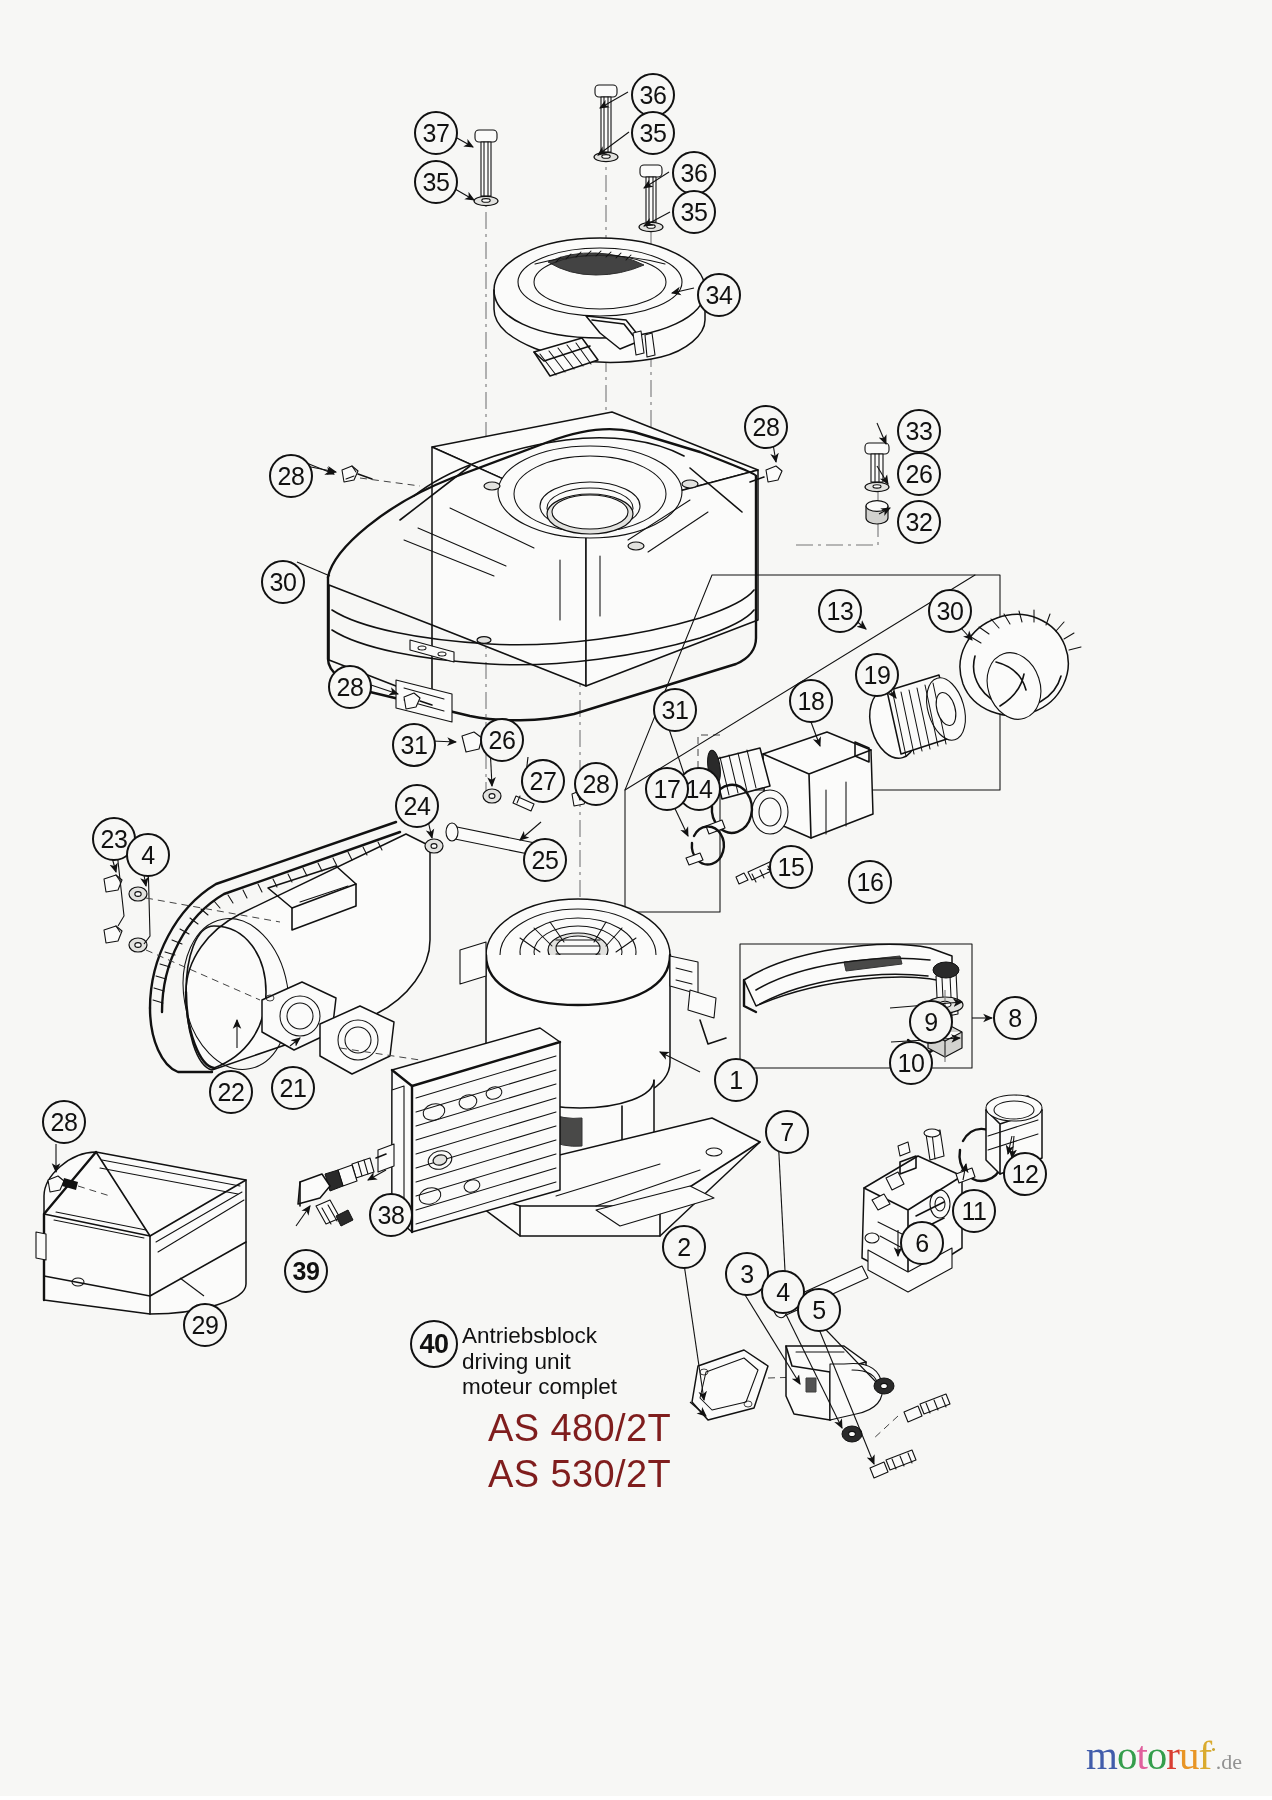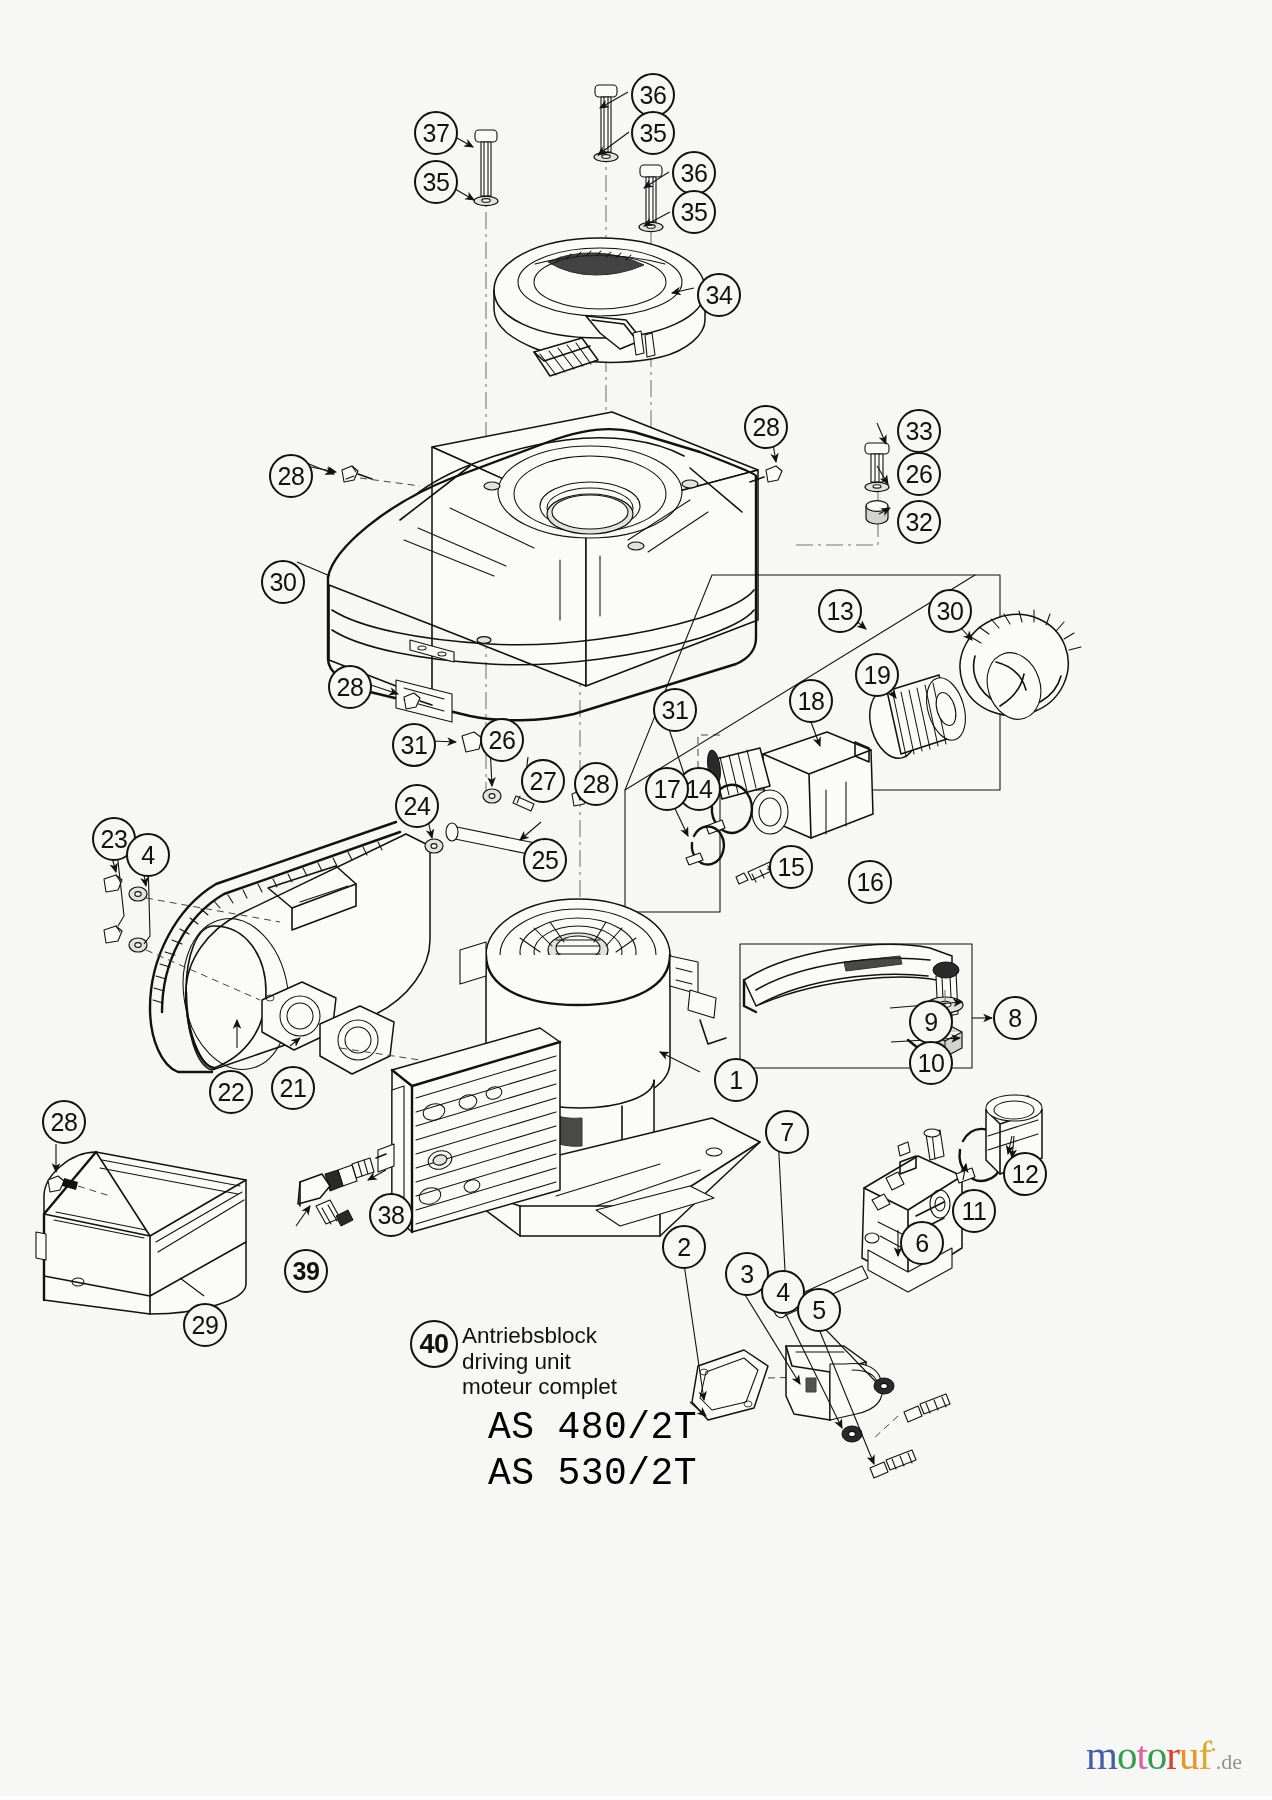--- a/index.html
+++ b/index.html
@@ -38,25 +38,24 @@
     line-height:25.5px;
     white-space:nowrap;
   }
   #models{
     position:absolute;
     left:488px;top:1405px;
     z-index:45;
   }
   #models .model{
     font-size:38px;
-    color:#000000;
+    color:#7f1d1d;
     line-height:46px;
     white-space:nowrap;
     letter-spacing:0.4px;
-    font-family:Liberation Mono, monospace;
   }
 
   
   #watermark{
     position:absolute;
     right:30px;bottom:20px;
     font-family:"Liberation Serif",serif;
     font-size:41px;
     line-height:1;
     z-index:60;
@@ -647,21 +646,21 @@
       <div class="callout" style="left: 395px; top: 784px;">24</div>
       <div class="callout" style="left: 769px; top: 845px;">15</div>
       <div class="callout" style="left: 848px; top: 860px;">16</div>
       <div class="callout" style="left: 92px; top: 817px;">23</div>
       <div class="callout" style="left: 126px; top: 833px;">4</div>
       <div class="callout" style="left: 523px; top: 838px;">25</div>
       <div class="callout" style="left: 209px; top: 1070px;">22</div>
       <div class="callout" style="left: 271px; top: 1066px;">21</div>
       <div class="callout" style="left: 909px; top: 1000px;">9</div>
       <div class="callout" style="left: 993px; top: 996px;">8</div>
-      <div class="callout" style="left: 909px; top: 1041px; text-align: right;">10</div>
+      <div class="callout" style="left: 889px; top: 1041px; text-align: right;">10</div>
       <div class="callout" style="left: 714px; top: 1058px;">1</div>
       <div class="callout" style="left: 42px; top: 1100px;">28</div>
       <div class="callout" style="left: 765px; top: 1110px;">7</div>
       <div class="callout" style="left: 952px; top: 1189px;">11</div>
       <div class="callout" style="left: 1003px; top: 1152px;">12</div>
       <div class="callout" style="left: 369px; top: 1193px;">38</div>
       <div class="callout" style="left: 284px; top: 1249px; font-weight: bold;">39</div>
       <div class="callout" style="left: 900px; top: 1221px;">6</div>
       <div class="callout" style="left: 662px; top: 1225px;">2</div>
       <div class="callout" style="left: 725px; top: 1252px;">3</div>

